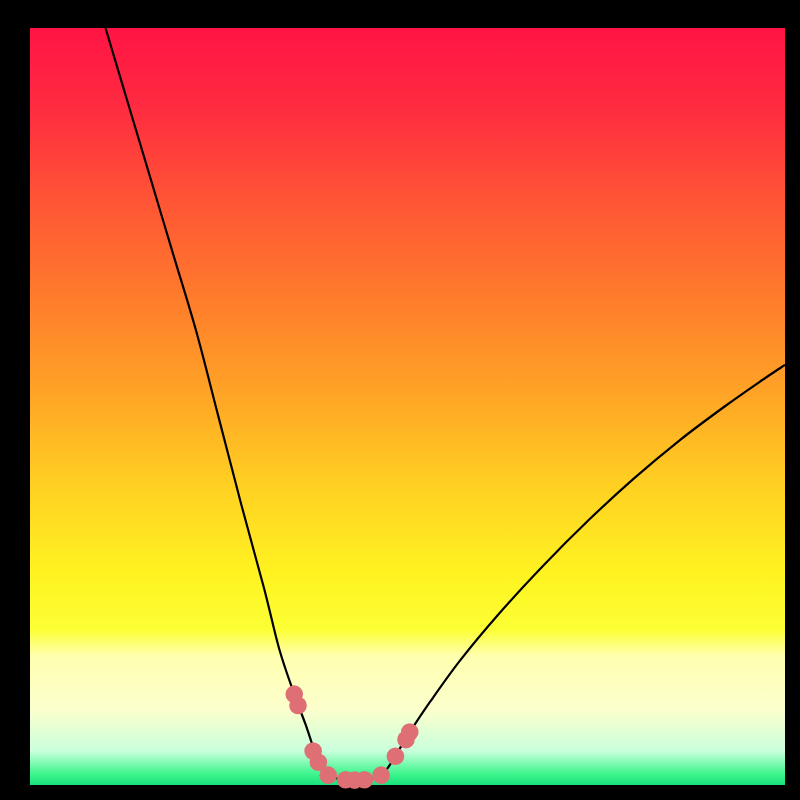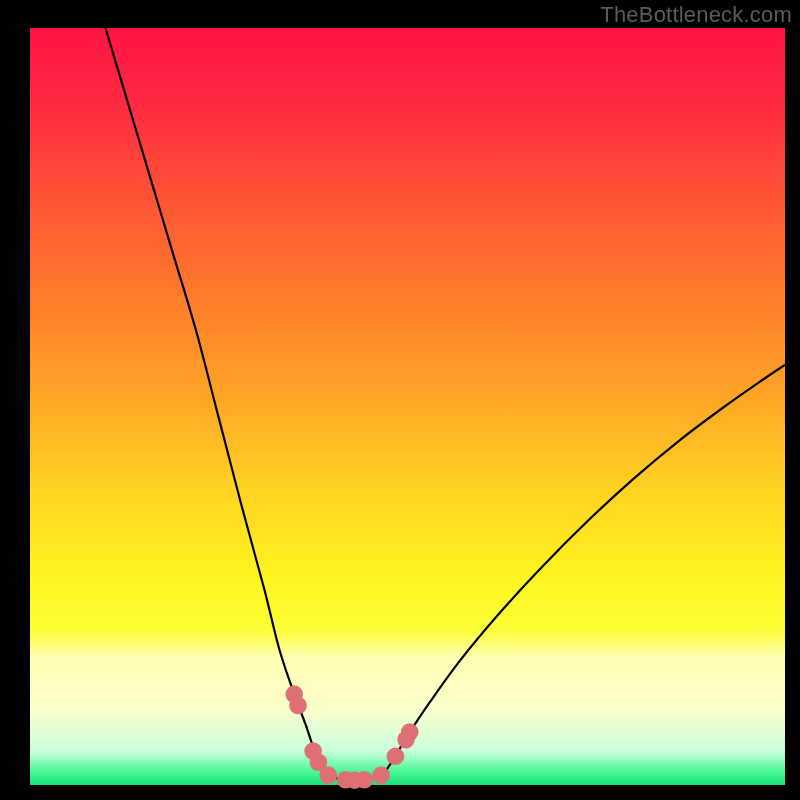--- a/index.html
+++ b/index.html
@@ -32,21 +32,20 @@
   svg.chart {
     position: absolute;
     top: 0;
     left: 0;
   }
 </style>
 </head>
 <body>
 
 <div class="frame">
-  <div class="watermark">TheBottleneck.com</div>
   <svg class="chart" width="800" height="800" viewBox="0 0 800 800">
     <defs>
       <linearGradient id="bg-grad" x1="0" y1="0" x2="0" y2="1">
           <stop offset="0.00%" stop-color="#ff1444"></stop>
           <stop offset="10.00%" stop-color="#ff2a41"></stop>
           <stop offset="22.00%" stop-color="#ff5236"></stop>
           <stop offset="35.00%" stop-color="#ff7a2c"></stop>
           <stop offset="48.00%" stop-color="#ffa326"></stop>
           <stop offset="60.00%" stop-color="#ffcf22"></stop>
           <stop offset="72.00%" stop-color="#fff321"></stop>

